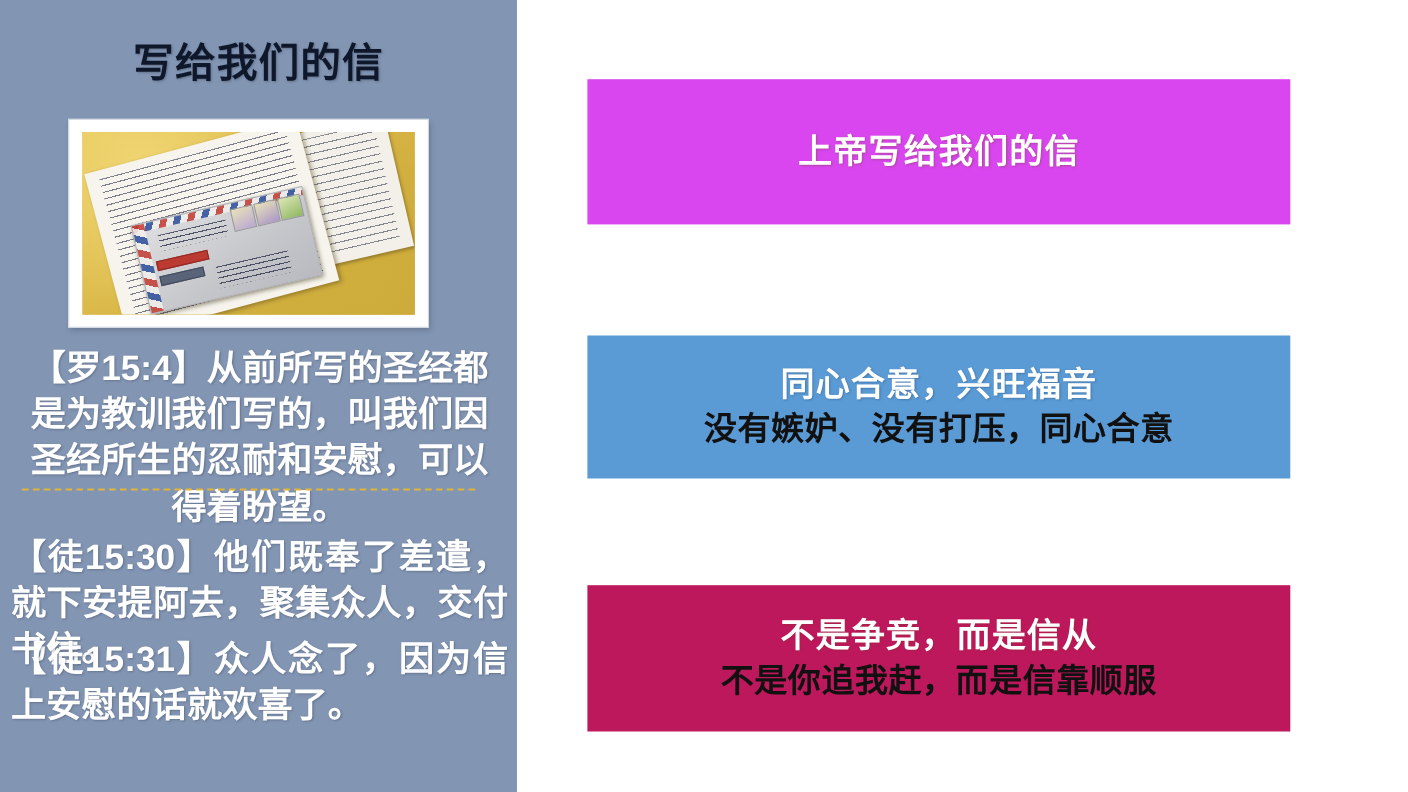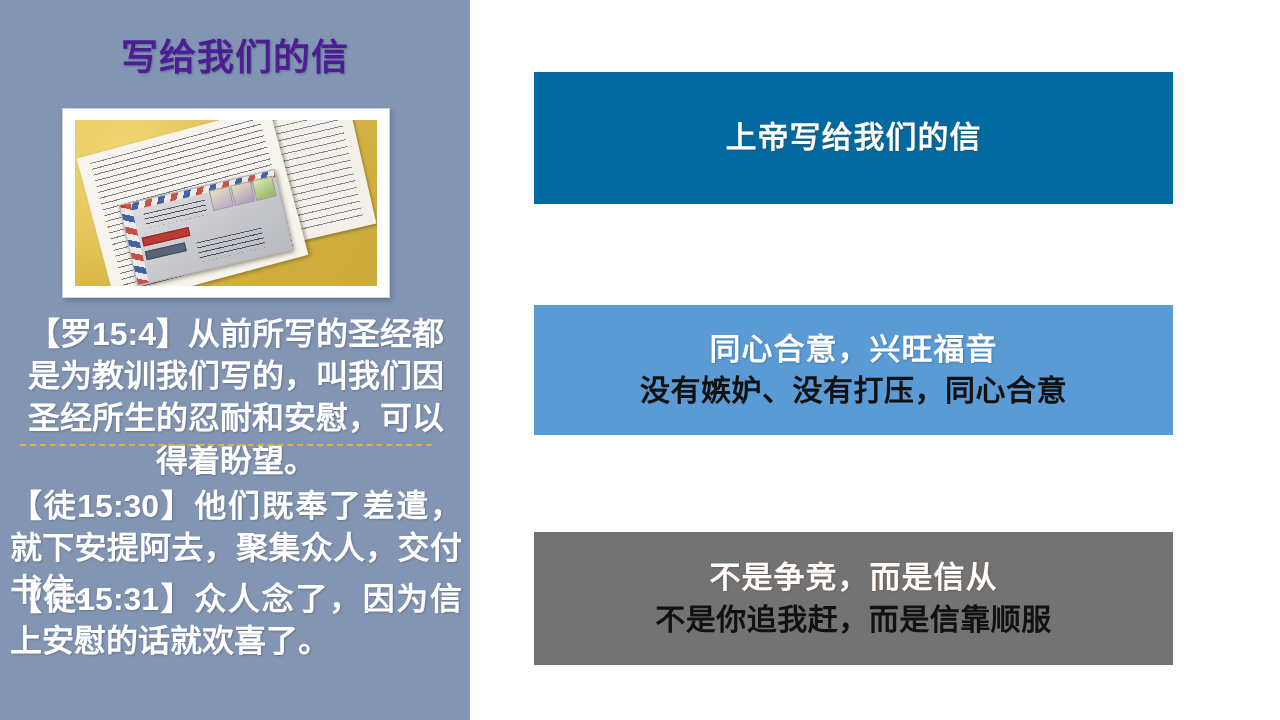--- a/index.html
+++ b/index.html
@@ -32,21 +32,21 @@
     background: #8295b3;
     box-sizing: border-box;
   }
 
   .sidebar-title {
     position: absolute;
     left: 0;
     top: 38px;
     width: 470px;
     text-align: center;
-    color: #4c1d95;
+    color: #0f172a;
     font-size: 37px;
     font-weight: bold;
     letter-spacing: 1px;
     line-height: 1.1;
     text-shadow: 1px 1px 2px rgba(60,70,90,0.45);
   }
 
   .photo-frame {
     position: absolute;
     left: 62px;
@@ -243,23 +243,23 @@
   .banner {
     position: absolute;
     left: 534px;
     width: 639px;
     box-sizing: border-box;
     display: flex;
     flex-direction: column;
     align-items: center;
     justify-content: center;
   }
-  .banner-yellow { top: 72px;  height: 132px; background: #0369a1; }
+  .banner-yellow { top: 72px;  height: 132px; background: #d946ef; }
   .banner-blue   { top: 305px; height: 130px; background: #5b9bd5; }
-  .banner-orange { top: 532px; height: 133px; background: #737373; }
+  .banner-orange { top: 532px; height: 133px; background: #be185d; }
 
   .banner-title {
     color: #ffffff;
     font-size: 31px;
     font-weight: bold;
     letter-spacing: 1px;
     line-height: 1.18;
     text-shadow: 1px 1px 2px rgba(90,70,10,0.35);
   }
   .banner-blue .banner-title  { text-shadow: 1px 1px 2px rgba(30,60,100,0.35); text-align: right; }

